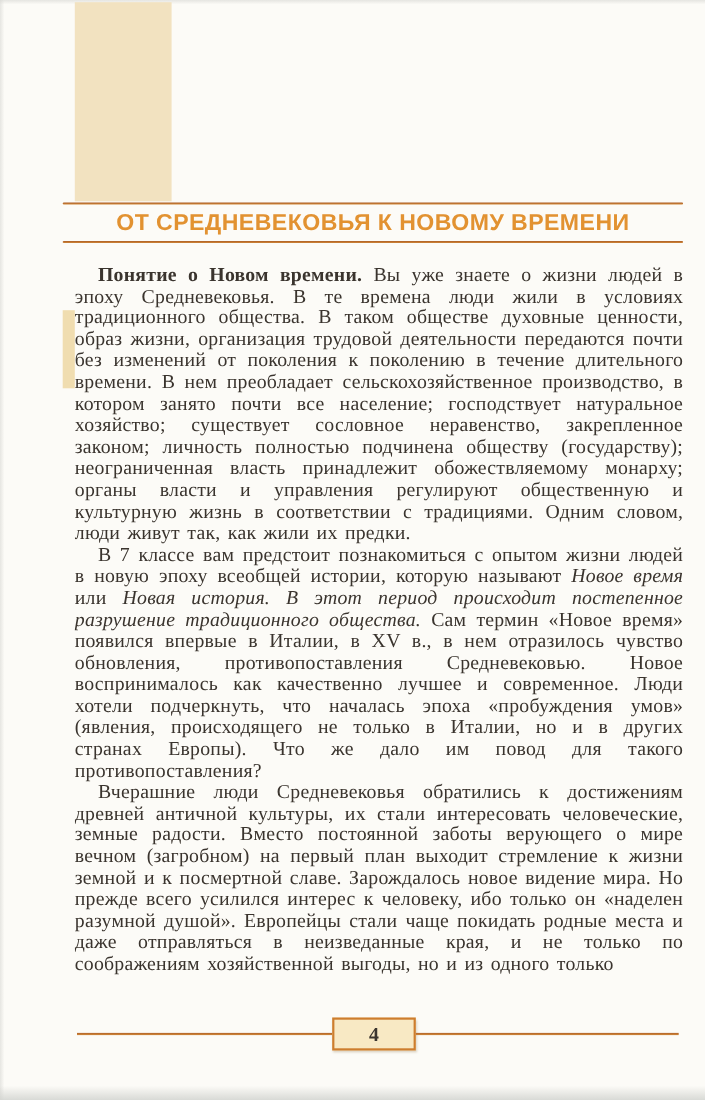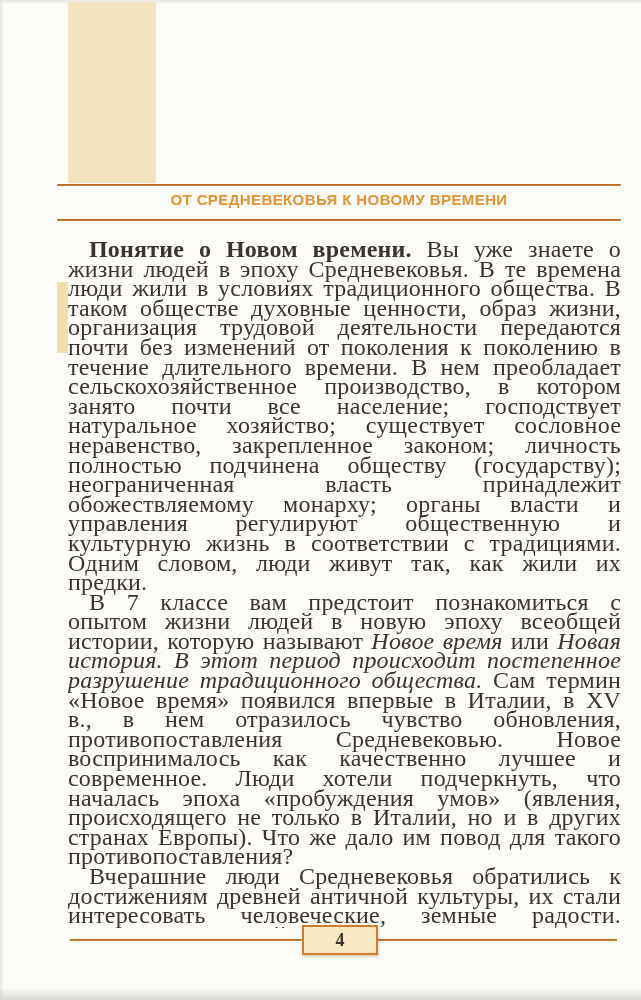--- a/index.html
+++ b/index.html
@@ -46,28 +46,28 @@
     background: linear-gradient(to bottom, #aa5c25, #d28a3a);
     border-radius: 1px;
   }
   .rule-top    { top: 184px; }
   .rule-bottom { top: 219px; }
   .chapter-header {
     position: absolute; left: 57px; top: 191px; width: 564px; margin: 0;
     text-align: center;
     font-family: "Liberation Sans", sans-serif;
     font-weight: bold;
-    font-size: 15px;
+    font-size: 21px;
     letter-spacing: .4px;
     color: #e29231;
   }
   .body-text {
     position: absolute; left: 68px; top: 240px; width: 553px; height: 688px;
     overflow: hidden;
-    font-size: 24px;
+    font-size: 18px;
     line-height: 19.6px;
     color: #3a342e;
     text-align: justify;
   }
   .para {
     margin: 0;
     text-indent: 21px;
     word-spacing: 2px;
     letter-spacing: .2px;
   }

